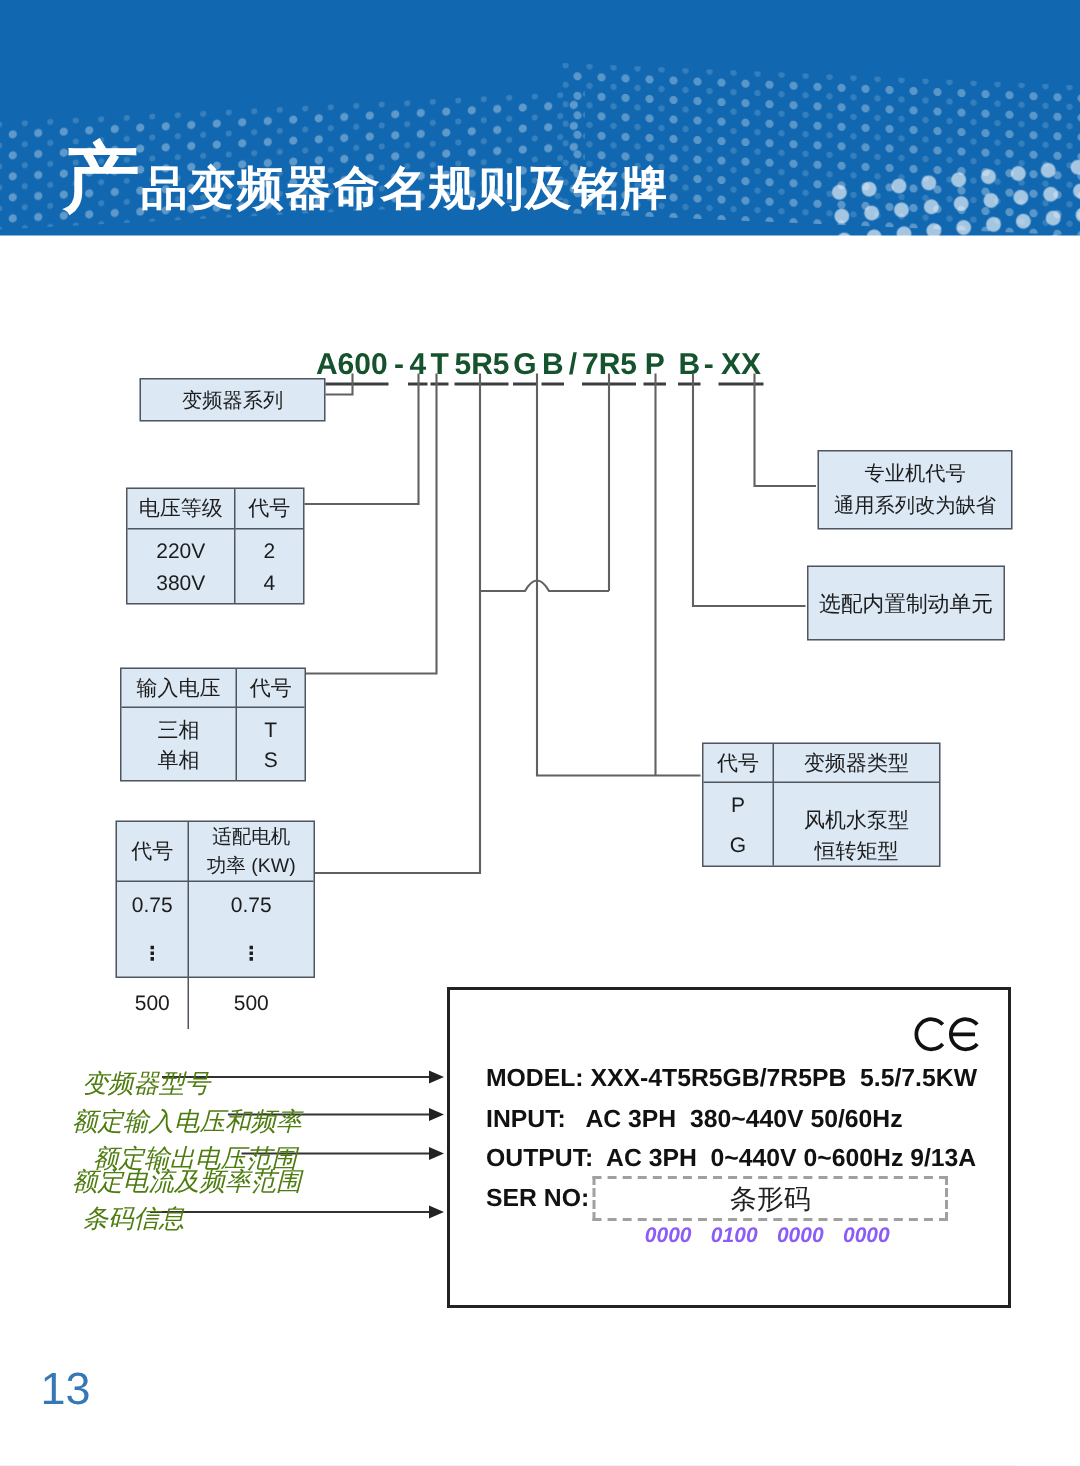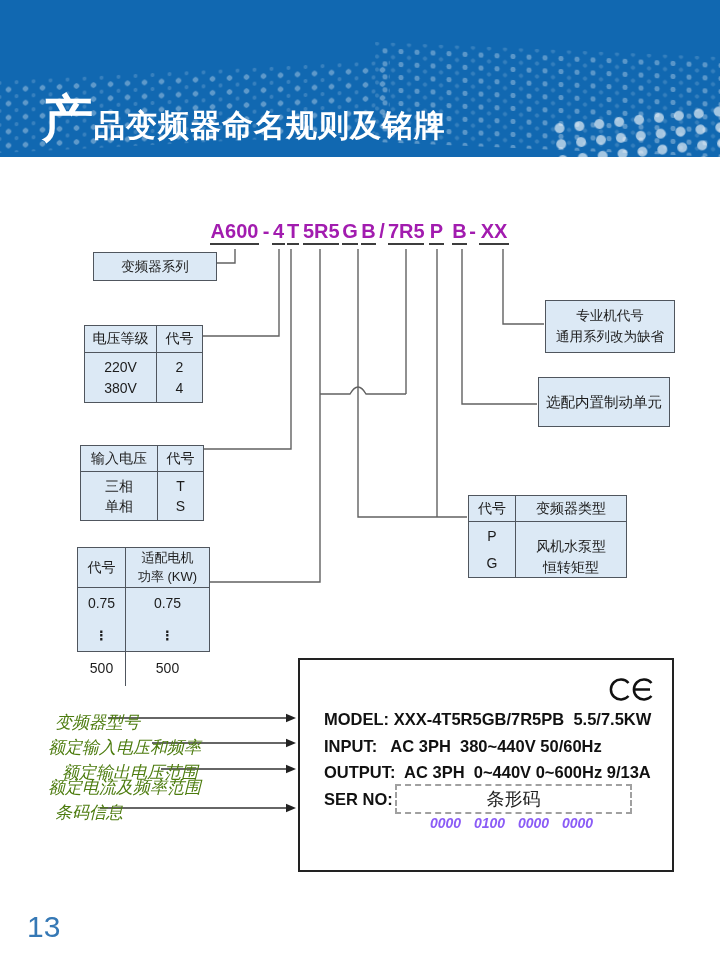--- a/index.html
+++ b/index.html
@@ -22,21 +22,21 @@
       radial-gradient(circle,rgba(255,255,255,.15) 1.8px,rgba(255,255,255,0) 2.4px);
     background-size:16px 13px,16px 13px;background-position:2px 2px,10px 8px;
     transform:skewY(2.5deg);transform-origin:right bottom;}
   .dots-corner{position:absolute;right:-6px;bottom:-7px;width:175px;height:52px;
     background-image:radial-gradient(circle,rgba(255,255,255,.62) 4.4px,rgba(255,255,255,0) 5.4px);
     background-size:20px 16px;transform:rotate(-6deg);}
   .banner-title{position:absolute;left:42px;top:66px;display:flex;align-items:baseline;color:#fff;white-space:nowrap;}
   .banner-title .lead{font-size:51px;font-weight:bold;line-height:1;letter-spacing:1px;}
   .banner-title .rest{font-size:31px;font-weight:bold;line-height:1;letter-spacing:1px;margin-top:44px;}
   
-  .seg{position:absolute;top:220px;height:23px;font-size:20px;font-weight:700;color:#a21caf;
+  .seg{position:absolute;top:232px;height:23px;font-size:20px;font-weight:700;color:#14532d;
        text-align:center;line-height:22px;white-space:pre;}
   .seg.u{border-bottom:2px solid #3d3d3d;}
   
   .wires{position:absolute;left:0;top:0;width:720px;height:977px;pointer-events:none;}
   
   .box{position:absolute;background:#dce9f5;border:1px solid #50565e;
        display:flex;flex-direction:column;align-items:center;justify-content:center;
        text-align:right;color:#1c1c1c;}
   .tbl{position:absolute;background:#dce9f5;border:1px solid #50565e;display:grid;color:#1c1c1c;margin-top:23px;}
   .cell{display:flex;flex-direction:column;align-items:center;justify-content:center;text-align:center;}

